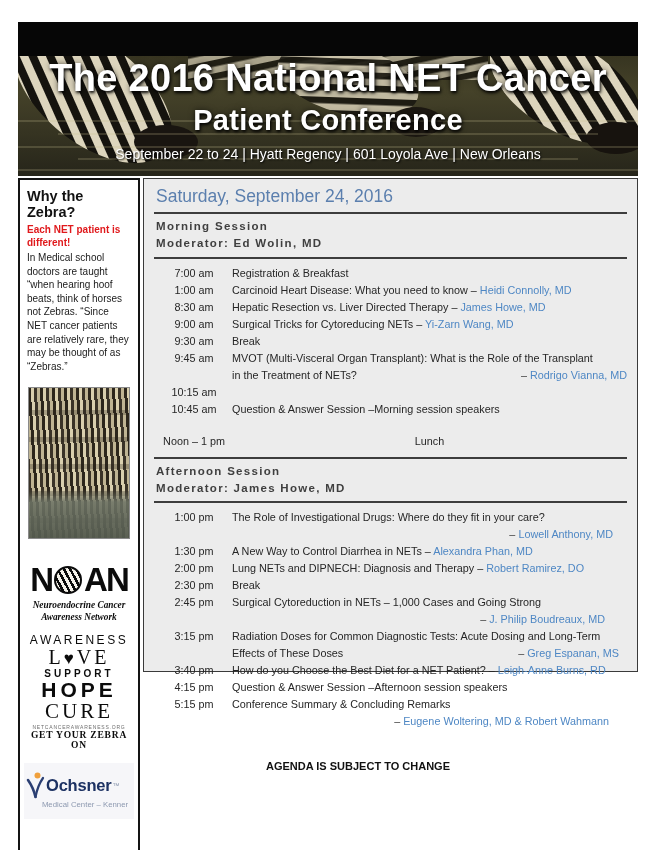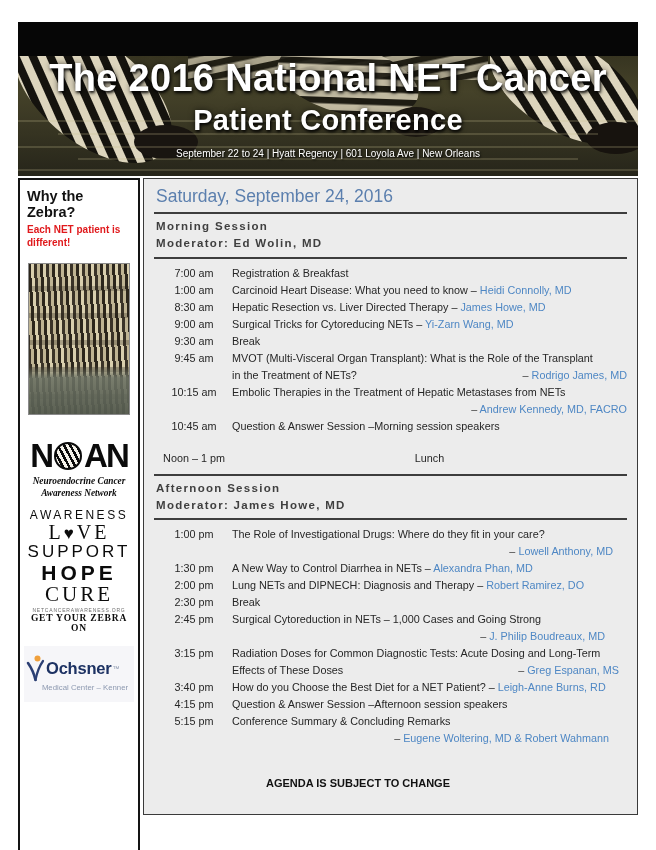--- a/index.html
+++ b/index.html
@@ -8,21 +8,21 @@
     font-family:"Liberation Sans",sans-serif;overflow:hidden;
   }
   
   .hero{position:absolute;left:18px;top:22px;width:620px;height:154px;}
   .hero svg{position:absolute;left:0;top:0;width:100%;height:100%;display:block;}
   .hero-text{position:absolute;left:0;top:0;width:100%;height:100%;text-align:center;color:#fff;}
   .hero-line1{margin-top:35px;font-size:38px;font-weight:700;line-height:42px;
     text-shadow:1px 2px 3px rgba(0,0,0,.9),0 0 6px rgba(0,0,0,.6);letter-spacing:.3px;}
   .hero-line2{font-size:29px;font-weight:700;line-height:42px;
     text-shadow:1px 2px 3px rgba(0,0,0,.9),0 0 6px rgba(0,0,0,.6);letter-spacing:.3px;}
-  .hero-sub{font-size:10px;line-height:22px;margin-top:2px;font-weight:400;
+  .hero-sub{font-size:14px;line-height:22px;margin-top:2px;font-weight:400;
     text-shadow:1px 1px 2px rgba(0,0,0,.95);}
   
   .sidebar{position:absolute;left:18px;top:178px;width:122px;height:815px;background:#fff;
     border:2px solid #141414;box-sizing:border-box;padding:6px 7px;overflow:hidden;}
   .sb-heading{font-size:14.5px;font-weight:600;color:#111;margin:2px 0 3px;}
   .sb-alert{font-size:10px;font-weight:600;color:#e0191c;line-height:1.3;margin:0 0 2px;}
   .sb-body{font-size:10px;color:#1a1a1a;line-height:1.36;margin:0;}
   .zebra-photo{width:100px;height:150px;margin:14px auto 0;border:1px solid #8a8a8a;
     background:
       linear-gradient(180deg,rgba(0,0,0,0) 0 68%,rgba(108,114,100,.88) 76%,rgba(84,90,78,.95) 100%),
@@ -32,32 +32,32 @@
   .ncan-word{display:flex;align-items:center;justify-content:center;
     font-weight:800;font-size:33px;letter-spacing:-2px;line-height:1;}
   .ncan-disc{width:28px;height:28px;border-radius:50%;border:2.5px solid #0b0b0b;box-sizing:border-box;
     background:repeating-linear-gradient(62deg,#0b0b0b 0 2.5px,#f5f2ea 2.5px 5.5px);margin:0 2px;flex:none;}
   .ncan-name{font-family:"Liberation Serif",serif;font-style:italic;font-weight:700;
     font-size:9.3px;line-height:1.3;margin-top:3px;}
   .sb-words{text-align:center;color:#0b0b0b;margin-top:9px;}
   .w-awareness{font-size:12px;font-weight:400;letter-spacing:2.5px;}
   .w-love{font-family:"Liberation Serif",serif;font-size:20px;letter-spacing:3px;line-height:1.05;}
   .w-love .heart{font-family:"Liberation Sans",sans-serif;font-size:17px;}
-  .w-support{font-size:17px;font-weight:400;letter-spacing:3px;line-height:1.1;}
+  .w-support{font-size:10px;font-weight:700;letter-spacing:3px;line-height:1.1;}
   .w-hope{font-size:21px;font-weight:800;letter-spacing:4px;line-height:1.05;}
   .w-cure{font-family:"Liberation Serif",serif;font-size:21px;letter-spacing:3px;line-height:1.0;}
   .w-url{font-size:5px;letter-spacing:.8px;color:#6e6e6e;margin-top:2px;}
   .w-zebraon{font-family:"Liberation Serif",serif;font-size:9.5px;font-weight:800;letter-spacing:.8px;}
   .ochsner{margin:13px -3px 0;background:#f6f6f9;padding:9px 2px 10px;}
   .och-row{display:flex;align-items:center;justify-content:flex-start;gap:1px;}
   .och-name{color:#1d3263;font-weight:700;font-size:16.5px;letter-spacing:-.2px;}
   .och-tm{color:#8d99b0;font-size:7px;vertical-align:top;}
   .och-sub{color:#8d99b0;font-size:7.8px;text-align:center;margin-top:1px;padding-left:12px;}
   
-  .main{position:absolute;left:143px;top:178px;width:495px;height:637px;background:#ececec;
+  .main{position:absolute;left:143px;top:178px;width:495px;height:494px;background:#ececec;
     border:1.5px solid #3a3a3a;box-sizing:border-box;padding:5px 10px 0;}
   .date-h{color:#5b7fae;font-size:17.5px;font-weight:400;padding:2px 0 5px 2px;
     border-bottom:2px solid #3d3d3d;}
   .sess-h{font-size:11.5px;font-weight:700;color:#3f3f3f;letter-spacing:1.3px;line-height:1.5;
     padding:4px 0 4px 2px;border-bottom:2px solid #3d3d3d;}
   .sess-h.afternoon{border-top:2px solid #3d3d3d;margin-top:7px;}
   .schedule{padding:6px 0 0 2px;font-size:10.8px;color:#262626;}
   .row{display:flex;line-height:17px;text-align:center;}
   .time{width:76px;flex:none;white-space:nowrap;}
   .titles{flex:1;min-width:0;}
@@ -107,20 +107,21 @@
   <div class="hero-text">
     <div class="hero-line1">The 2016 National NET Cancer</div>
     <div class="hero-line2">Patient Conference</div>
     <div class="hero-sub">September 22 to 24 | Hyatt Regency | 601 Loyola Ave | New Orleans</div>
   </div>
 </div>
 
 <div class="sidebar">
   <div class="sb-heading">Why the Zebra?</div>
   <div class="sb-alert">Each NET patient is different!</div>
+  <p class="sb-body">In Medical school doctors are taught “when hearing hoof beats, think of horses not Zebras. “Since NET cancer patients are relatively rare, they may be thought of as “Zebras.”</p>
   <div class="zebra-photo"></div>
 
   <div class="ncan">
     <div class="ncan-word">
       <span>N</span>
       <span class="ncan-disc"></span>
       <span>AN</span>
     </div>
     <div class="ncan-name">
       <div>Neuroendocrine Cancer</div>
@@ -201,35 +202,26 @@
         </div>
       </div>
       <div class="row">
         <div class="time">9:45 am</div>
         <div class="titles">
           <div class="line">
             <span class="ltext">MVOT (Multi-Visceral Organ Transplant): What is the Role of the Transplant</span>
           </div>
           <div class="line">
             <span class="ltext">in the Treatment of NETs?</span>
-            <span class="sp-wrap"><span class="dash">– </span><span class="speaker">Rodrigo James, MD</span></span>
+            <span class="sp-wrap"><span class="dash">– </span><span class="speaker">Rodrigo Vianna, MD</span></span>
           </div>
         </div>
       </div>
       <div class="row">
         <div class="time">10:15 am</div>
-        <div class="titles">
-          <div class="line">
-            <span class="ltext">Embolic Therapies in the Treatment of Hepatic Metastases from NETs</span>
-          </div>
-          <div class="line">
-            <span class="ltext"></span>
-            <span class="sp-wrap"><span class="dash">– </span><span class="speaker">Andrew Kennedy, MD, FACRO</span></span>
-          </div>
-        </div>
       </div>
       <div class="row">
         <div class="time">10:45 am</div>
         <div class="titles">
           <div class="line">
             <span class="ltext">Question &amp; Answer Session –Morning session speakers</span>
           </div>
         </div>
       </div>
     </div>

